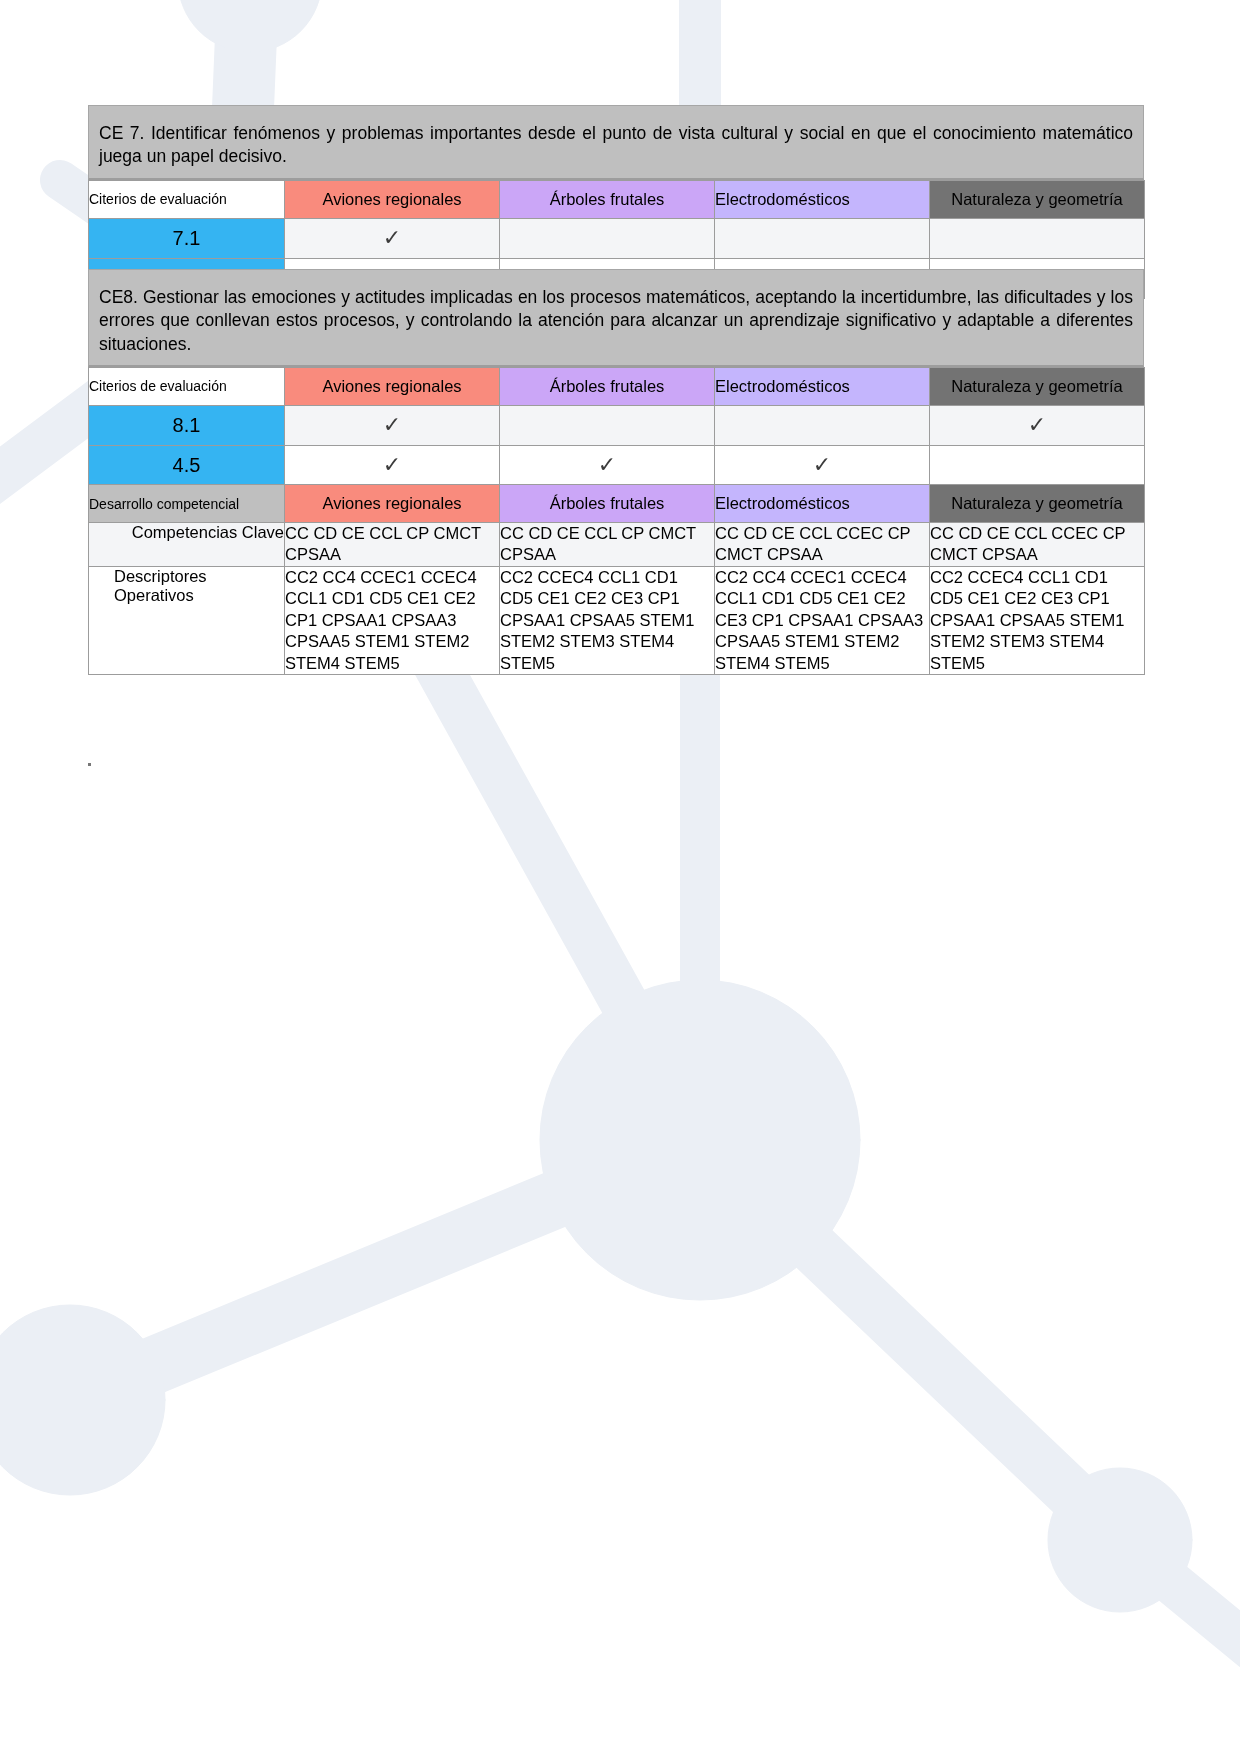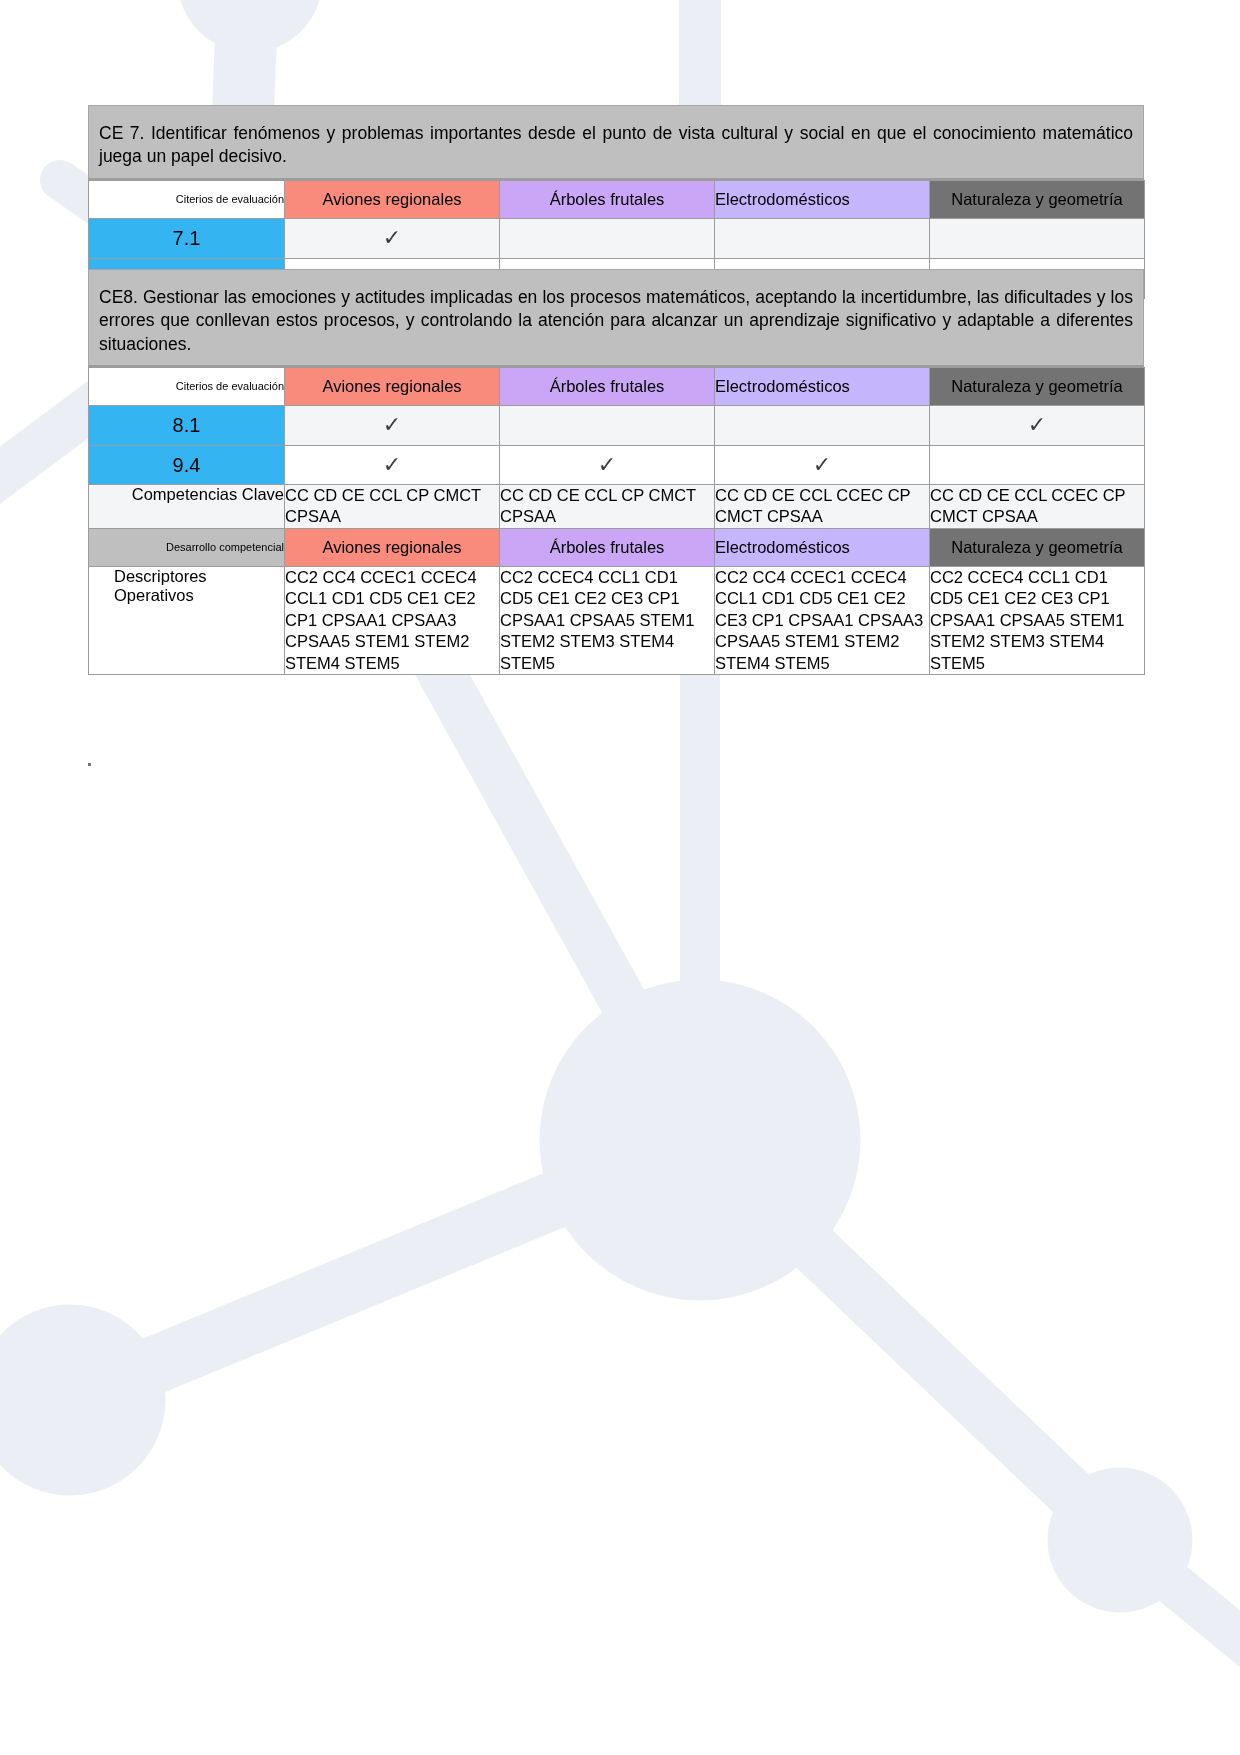--- a/index.html
+++ b/index.html
@@ -69,23 +69,23 @@
     font-weight: normal;
     padding: 0;
   }
 
   col.c-label { width: 196px; }
   col.c-col   { width: 215px; }
 
   
   .h-label {
     background: #ffffff;
-    text-align: right;
+    text-align: left;
     height: 38px;
-    font-size: 11px;
+    font-size: 14px;
   }
   .h-label.grey { background: #bfbfbf; }
   .h-aviones { background: #f98b7d; text-align: center; height: 38px; }
   .h-arboles { background: #cba6f7; text-align: center; height: 38px; }
   .h-electro { background: #c4b5fd; text-align: left; height: 38px; }
   .h-natura  { background: #737373; text-align: center; height: 38px; }
 
   
   .code-cell {
     background: #35b4f2;
@@ -224,57 +224,57 @@
           <th class="h-natura">Naturaleza y geometría</th>
         </tr>
         <tr>
           <td class="code-cell">8.1</td>
           <td class="chk-cell"><span class="chk">✓</span></td>
           <td class="chk-cell"></td>
           <td class="chk-cell"></td>
           <td class="chk-cell"><span class="chk">✓</span></td>
         </tr>
         <tr>
-          <td class="code-cell">9.4</td>
+          <td class="code-cell">4.5</td>
           <td class="chk-cell white"><span class="chk">✓</span></td>
           <td class="chk-cell white"><span class="chk">✓</span></td>
           <td class="chk-cell white"><span class="chk">✓</span></td>
           <td class="chk-cell white"></td>
         </tr>
       </tbody>
     </table>
   </div>
 
   <div class="block" style="top:484px;">
     <table class="grid">
       <colgroup>
         <col class="c-label">
           <col class="c-col">
           <col class="c-col">
           <col class="c-col">
           <col class="c-col">
       </colgroup>
       <tbody>
+        <tr>
+          <th class="h-label grey">Desarrollo competencial</th>
+          <th class="h-aviones">Aviones regionales</th>
+          <th class="h-arboles">Árboles frutales</th>
+          <th class="h-electro">Electrodomésticos</th>
+          <th class="h-natura">Naturaleza y geometría</th>
+        </tr>
+
         <tr>
           <td class="dc-rowlabel">Competencias Clave</td>
           <td class="dc-cell">CC CD CE CCL CP CMCT CPSAA</td>
           <td class="dc-cell">CC CD CE CCL CP CMCT CPSAA</td>
           <td class="dc-cell">CC CD CE CCL CCEC CP CMCT CPSAA</td>
           <td class="dc-cell">CC CD CE CCL CCEC CP CMCT CPSAA</td>
         </tr>
 
         <tr>
-          <th class="h-label grey">Desarrollo competencial</th>
-          <th class="h-aviones">Aviones regionales</th>
-          <th class="h-arboles">Árboles frutales</th>
-          <th class="h-electro">Electrodomésticos</th>
-          <th class="h-natura">Naturaleza y geometría</th>
-        </tr>
-
-        <tr>
           <td class="dc-rowlabel white">Descriptores Operativos</td>
           <td class="dc-cell white">CC2 CC4 CCEC1 CCEC4 CCL1 CD1 CD5 CE1 CE2 CP1 CPSAA1 CPSAA3 CPSAA5 STEM1 STEM2 STEM4 STEM5</td>
           <td class="dc-cell white">CC2 CCEC4 CCL1 CD1 CD5 CE1 CE2 CE3 CP1 CPSAA1 CPSAA5 STEM1 STEM2 STEM3 STEM4 STEM5</td>
           <td class="dc-cell white">CC2 CC4 CCEC1 CCEC4 CCL1 CD1 CD5 CE1 CE2 CE3 CP1 CPSAA1 CPSAA3 CPSAA5 STEM1 STEM2 STEM4 STEM5</td>
           <td class="dc-cell white">CC2 CCEC4 CCL1 CD1 CD5 CE1 CE2 CE3 CP1 CPSAA1 CPSAA5 STEM1 STEM2 STEM3 STEM4 STEM5</td>
         </tr>
       </tbody>
     </table>
   </div>
 

